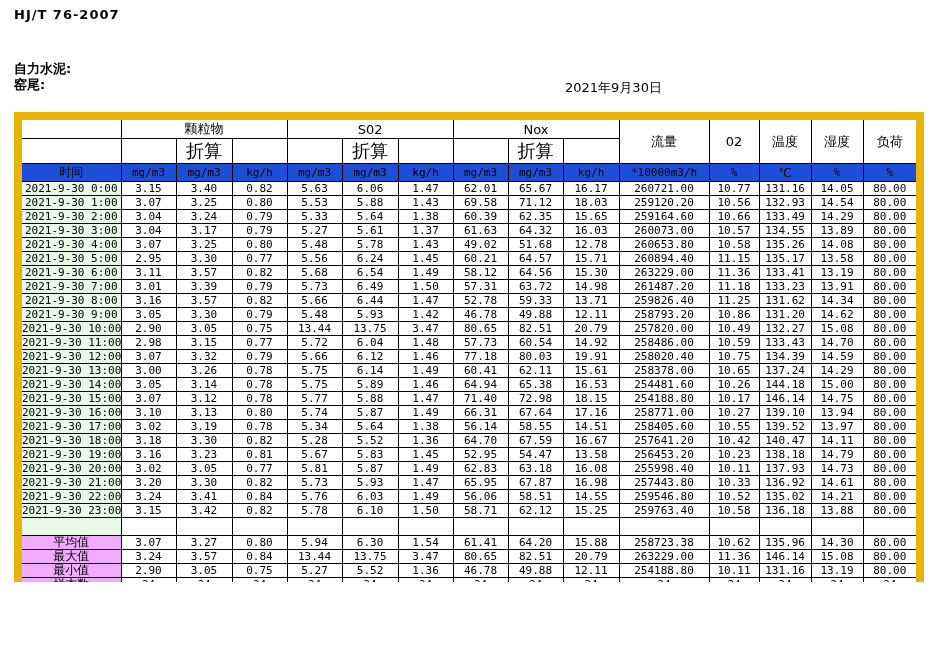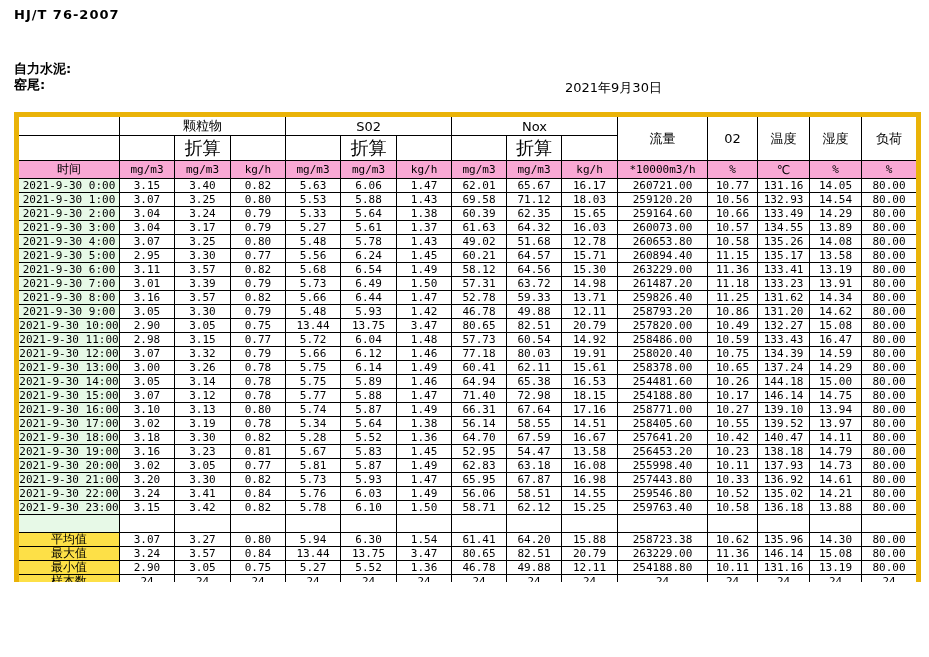--- a/index.html
+++ b/index.html
@@ -3,29 +3,29 @@
 <meta charset="utf-8">
 <style>
   html,body{margin:0;padding:0;background:#ffffff;}
   body{width:929px;height:657px;font-family:"DejaVu Sans","Liberation Sans",sans-serif;color:#000;}
   .report{position:relative;width:929px;height:582px;background:#fff;overflow:hidden;}
   .code{position:absolute;left:14px;top:7px;font-size:13px;font-weight:bold;letter-spacing:1px;}
   .title{position:absolute;left:14px;top:25px;width:640px;text-align:center;font-size:16px;font-weight:bold;}
   .company{position:absolute;left:14px;top:60px;font-size:13px;font-weight:bold;}
   .site{position:absolute;left:14px;top:76px;font-size:13px;font-weight:bold;}
   .date{position:absolute;left:565px;top:79px;font-size:13px;}
-  table.mon{position:absolute;left:14px;top:112px;width:902px;border-collapse:collapse;table-layout:fixed;border:5px solid #eab308;}
+  table.mon{position:absolute;left:14px;top:112px;width:902px;border-collapse:collapse;table-layout:fixed;border:8px solid #eab308;}
   table.mon th,table.mon td{border:1px solid #000;text-align:center;vertical-align:middle;padding:0;font-weight:normal;overflow:hidden;white-space:nowrap;}
   tr.h1 th,tr.h1 td{height:18px;font-size:13px;}
   tr.h2 th,tr.h2 td{height:18px;font-size:18px;}
-  tr.h3 th{height:16px;background:#f9a8d4;font-size:12px;}
+  tr.h3 th{height:16px;background:#1d4ed8;font-size:12px;}
   tr.h3 th.u{font-family:"DejaVu Sans Mono","Liberation Mono",monospace;font-size:11px;}
   tbody td{height:13px;line-height:13px;font-size:11px;font-family:"DejaVu Sans Mono","Liberation Mono",monospace;}
   tbody td.t{background:#e7f9e7;}
-  tbody td.lbl{background:#fde047;font-family:"DejaVu Sans","Liberation Sans",sans-serif;font-size:12px;}
+  tbody td.lbl{background:#f0abfc;font-family:"DejaVu Sans","Liberation Sans",sans-serif;font-size:12px;}
   tbody tr.gap td{height:17px;}
   tbody td.lbl-left{text-align:left;padding-left:2px;}
   .note{position:absolute;left:14px;top:614px;font-size:13px;font-weight:bold;}
   .sign{position:absolute;left:28px;top:632px;font-size:14px;font-weight:bold;}
   .unit{position:absolute;left:197px;top:628px;font-size:11px;font-weight:bold;}
 </style>
 </head>
 <body>
 
 <div class="report">
@@ -289,21 +289,21 @@
           <td>0.77</td>
           <td>5.72</td>
           <td>6.04</td>
           <td>1.48</td>
           <td>57.73</td>
           <td>60.54</td>
           <td>14.92</td>
           <td>258486.00</td>
           <td>10.59</td>
           <td>133.43</td>
-          <td>16.47</td>
+          <td>14.70</td>
           <td>80.00</td>
         </tr>
         <tr>
           <td class="t">2021-9-30 12:00</td>
           <td>3.07</td>
           <td>3.32</td>
           <td>0.79</td>
           <td>5.66</td>
           <td>6.12</td>
           <td>1.46</td>

